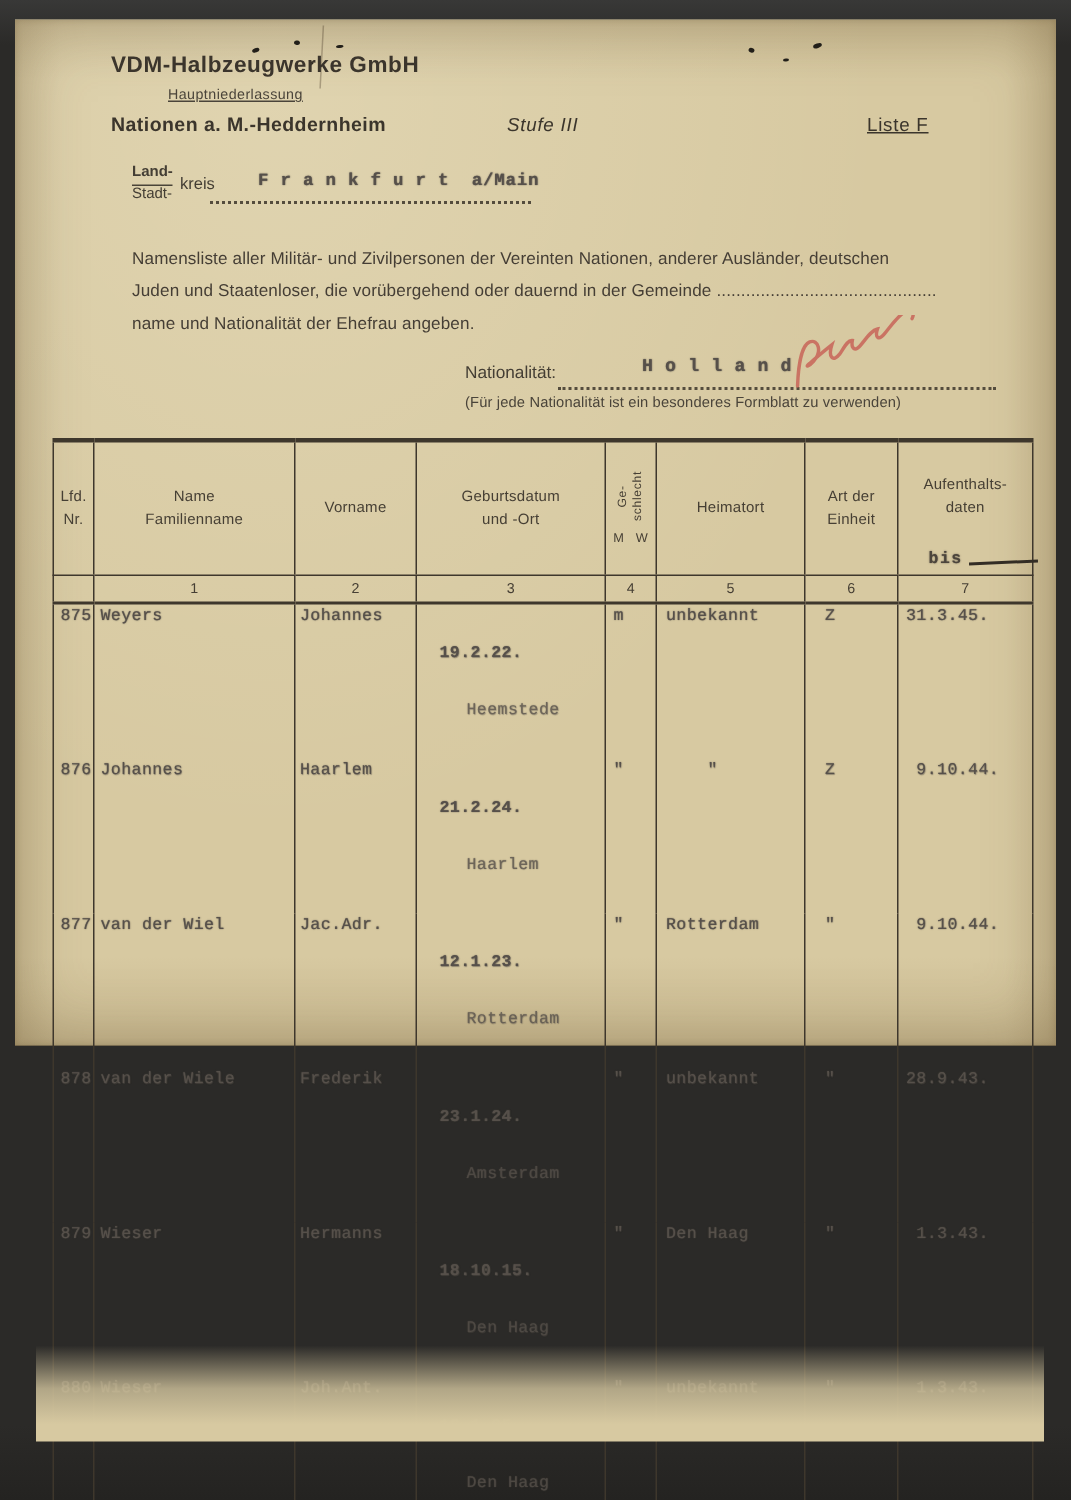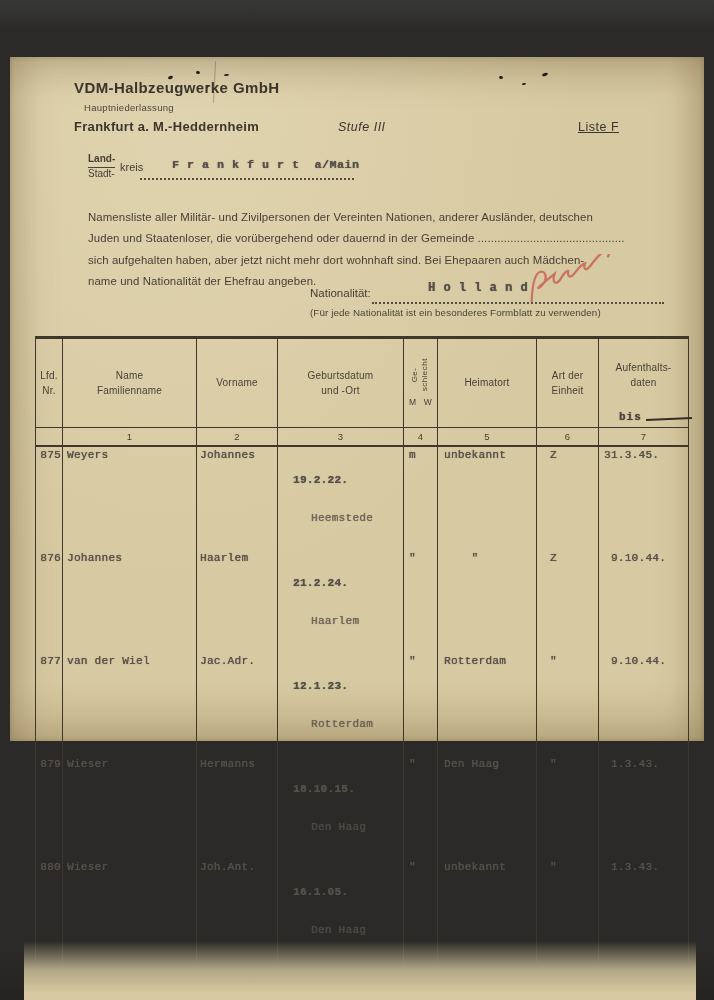--- a/index.html
+++ b/index.html
@@ -11,26 +11,26 @@
   body{width:714px;height:1000px;overflow:hidden;background:var(--backdrop);
        font-family:"Liberation Sans",sans-serif;}
   .stage{position:relative;width:714px;height:1000px;
          background:linear-gradient(to bottom,#383837 0,var(--backdrop) 30px,var(--backdrop) 95%,#242321 100%);}
   .paper{position:absolute;left:10px;top:13px;width:694px;height:684px;
          background-color:var(--paper);
          background-image:radial-gradient(ellipse at 25% 8%,rgba(255,250,228,.22),transparent 55%),
                           linear-gradient(to bottom,rgba(140,115,70,.14),transparent 40px),
                           linear-gradient(to top,rgba(140,115,70,.18),transparent 60px),
                           linear-gradient(to right,rgba(140,115,70,.12),transparent 30px,transparent 660px,rgba(140,115,70,.16));
-         box-shadow:inset 0 0 46px rgba(98,80,48,.38), inset 0 0 5px rgba(98,80,48,.3);margin-top:44px;}
+         box-shadow:inset 0 0 46px rgba(98,80,48,.38), inset 0 0 5px rgba(98,80,48,.3);}
   .abs{position:absolute;}
   
   .print{color:var(--printed_ink);}
   .company{left:64px;top:22px;font-size:15px;font-weight:bold;letter-spacing:.4px;}
-  .company-sub{left:74px;top:45px;font-size:9.5px;letter-spacing:.3px;color:#4a443a;}
+  .company-sub{left:102px;top:45px;font-size:9.5px;letter-spacing:.3px;color:#4a443a;text-decoration:underline;}
   .loc{left:64px;top:62px;font-size:13px;font-weight:bold;letter-spacing:.3px;}
   .stufe{left:328px;top:63px;font-size:12.5px;letter-spacing:.5px;font-style:italic;}
   .liste{left:568px;top:63px;font-size:12.5px;letter-spacing:.5px;text-decoration:underline;}
   
   .kreis-frac{left:78px;top:96px;font-size:10px;color:#443e34;line-height:1.25;}
   .kreis-frac .top{display:block;border-bottom:1px solid #4a4438;padding-bottom:1px;font-weight:bold;}
   .kreis-word{left:110px;top:104px;font-size:11px;color:#443e34;}
   .kreis-dots{left:130px;top:121px;width:214px;border-bottom:2px dotted #544c3d;height:0;}
   
   .type{font-family:"Liberation Mono","DejaVu Sans Mono",monospace;color:var(--typewriter_ink);
@@ -94,36 +94,35 @@
     <div class="speck" style="left:186px;top:14px;width:4px;height:3px;transform:rotate(10deg);"></div>
     <div class="speck" style="left:196px;top:28px;width:3px;height:2px;"></div>
     <div class="speck" style="left:214px;top:17px;width:5px;height:2px;transform:rotate(-8deg);"></div>
     <div class="speck" style="left:489px;top:19px;width:4px;height:3px;transform:rotate(15deg);"></div>
     <div class="speck" style="left:512px;top:26px;width:4px;height:2px;transform:rotate(-5deg);"></div>
     <div class="speck" style="left:532px;top:16px;width:6px;height:3px;transform:rotate(-18deg);"></div>
     <div class="crack" style="left:204px;top:4px;height:42px;transform:rotate(3deg);"></div>
 
     <div class="abs print company">VDM-Halbzeugwerke GmbH</div>
     <div class="abs print company-sub">Hauptniederlassung</div>
-    <div class="abs print loc">Frankfurt a. M.-Heddernheim</div>
+    <div class="abs print loc">Nationen a. M.-Heddernheim</div>
     <div class="abs print stufe">Stufe III</div>
     <div class="abs print liste">Liste F</div>
 
     <div class="abs kreis-frac">
       <span class="top">Land-</span>
       <span>Stadt-</span>
     </div>
     <div class="abs kreis-word">kreis</div>
     <div class="abs kreis-dots"></div>
     <div class="abs type kreis-typed">F r a n k f u r t  a/Main</div>
 
     <div class="abs intro">
       <div>Namensliste aller Militär- und Zivilpersonen der Vereinten Nationen, anderer Ausländer, deutschen</div>
       <div>Juden und Staatenloser, die vorübergehend oder dauernd in der Gemeinde .............................................</div>
-      <div>sich aufgehalten haben, aber jetzt nicht mehr dort wohnhaft sind. Bei Ehepaaren auch Mädchen-</div>
       <div>name und Nationalität der Ehefrau angeben.</div>
     </div>
 
     <div class="abs nat-label">Nationalität:</div>
     <div class="abs nat-dots"></div>
     <div class="abs type nat-typed">H o l l a n d</div>
     <div class="abs nat-note">(Für jede Nationalität ist ein besonderes Formblatt zu verwenden)</div>
     <svg class="abs red-scribble" width="104" height="50" viewBox="0 0 104 50">
       <g transform="rotate(-12 52 25)">
         <path d="M6 38 C9 26 14 12 20 11 C26 10 27 19 20 24 C16 27 13 27 17 25 C24 21 30 18 34 16 C30 23 32 28 38 23 C42 19 45 15 48 16 C46 21 48 24 53 20 C58 16 62 12 66 12 C63 17 65 20 70 16 C75 12 80 7 87 4 C91 2 93 6 90 10" fill="none" stroke="#c75e54" stroke-width="2.3" stroke-linecap="round" opacity="0.8"></path>
@@ -213,20 +212,33 @@
     <td class="c-birth">
       <span class="b1">12.1.23.</span>
       <span class="b2">Rotterdam</span>
     </td>
     <td class="c-sex">"</td>
     <td class="c-heim">Rotterdam</td>
     <td class="c-einheit">"</td>
     <td class="c-auf"> 9.10.44.</td>
   </tr>
             <tr>
+    <td class="c-lfd">878</td>
+    <td class="c-name">van der Wiele</td>
+    <td class="c-vorname">Frederik</td>
+    <td class="c-birth">
+      <span class="b1">23.1.24.</span>
+      <span class="b2">Amsterdam</span>
+    </td>
+    <td class="c-sex">"</td>
+    <td class="c-heim">unbekannt</td>
+    <td class="c-einheit">"</td>
+    <td class="c-auf">28.9.43.</td>
+  </tr>
+            <tr>
     <td class="c-lfd">879</td>
     <td class="c-name">Wieser</td>
     <td class="c-vorname">Hermanns</td>
     <td class="c-birth">
       <span class="b1">18.10.15.</span>
       <span class="b2">Den Haag</span>
     </td>
     <td class="c-sex">"</td>
     <td class="c-heim">Den Haag</td>
     <td class="c-einheit">"</td>

